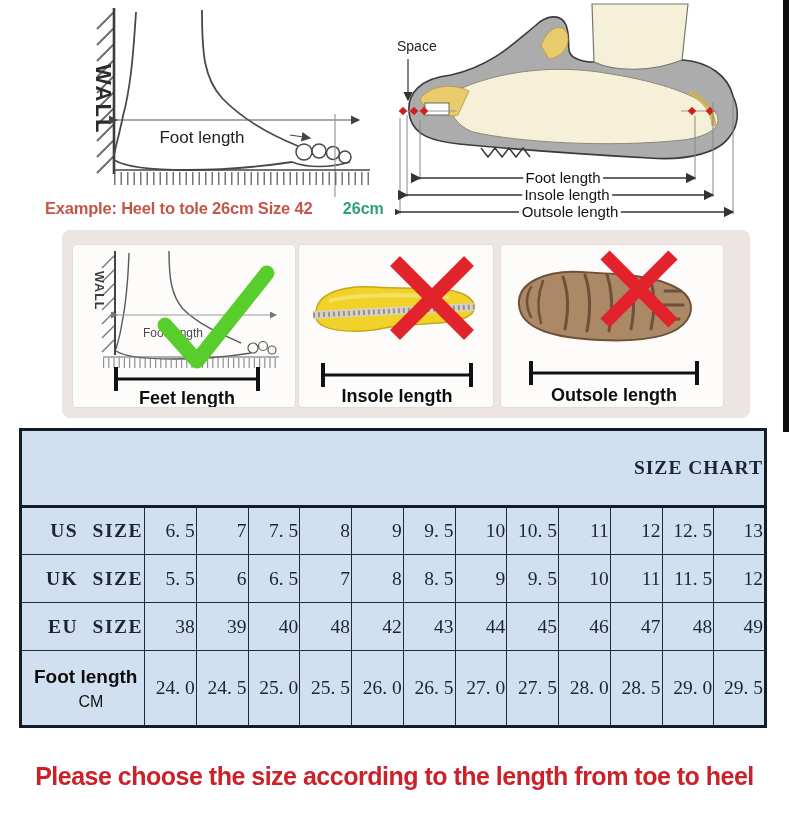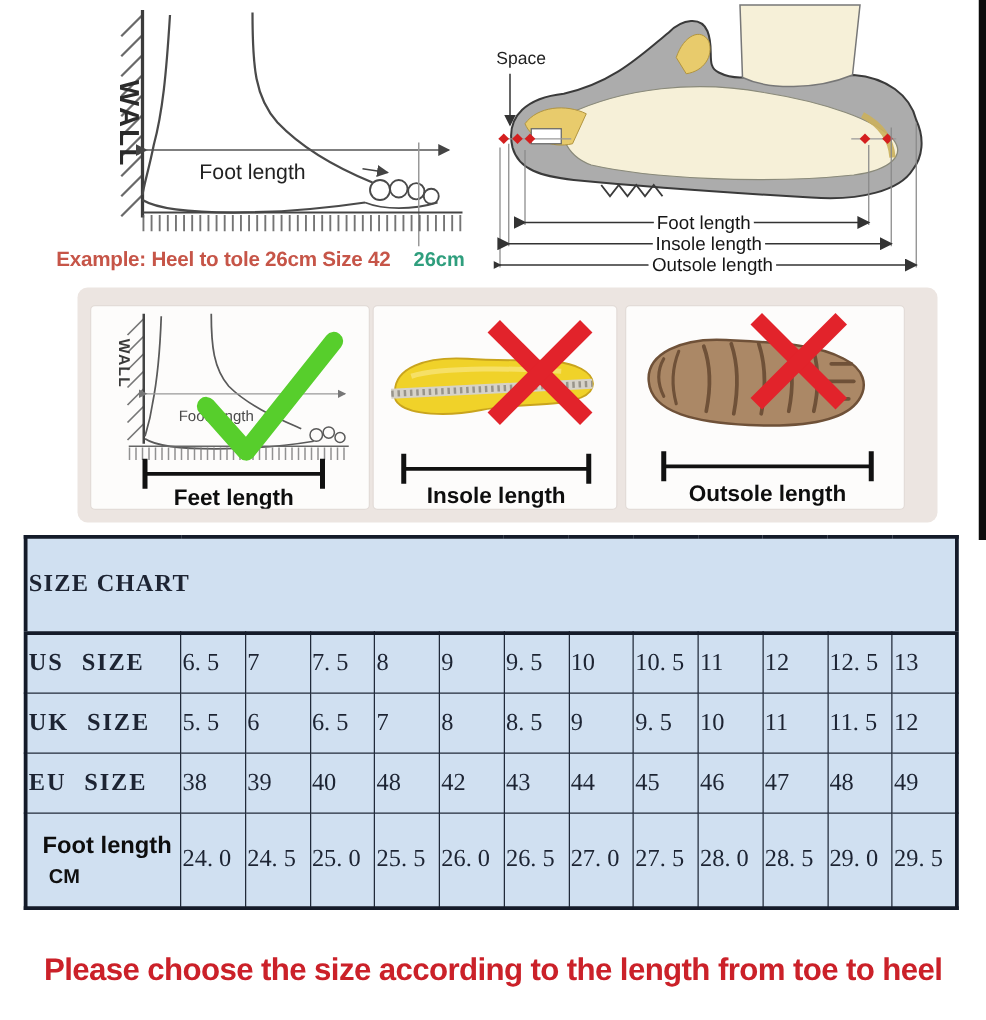--- a/index.html
+++ b/index.html
@@ -3,21 +3,21 @@
 <meta charset="utf-8">
 <style>
   html,body{margin:0;padding:0;background:#ffffff;}
   #stage{position:relative;width:789px;height:816px;background:#ffffff;overflow:hidden;
          font-family:"Liberation Sans",sans-serif;}
 
   
   .foot-diagram{position:absolute;left:52px;top:2px;}
   .example-line{position:absolute;left:45px;top:199px;width:700px;white-space:nowrap;}
   .example-text{color:#c65548;font-weight:bold;font-size:16.5px;letter-spacing:-0.2px;text-align:center;}
-  .example-mark{color:#2f9e7d;font-weight:bold;font-size:16px;margin-left:14px;}
+  .example-mark{color:#2f9e7d;font-weight:bold;font-size:16px;margin-left:26px;}
 
   
   .shoe-diagram{position:absolute;left:395px;top:0px;}
   .dim-label{font-size:15px;fill:#151515;paint-order:stroke;stroke:#ffffff;stroke-width:7px;
              font-family:"Liberation Sans",sans-serif;}
   .small-label{font-size:14px;fill:#222;font-family:"Liberation Sans",sans-serif;}
 
   
   .right-strip{position:absolute;left:783px;top:0;width:6px;height:432px;background:#0d0d0d;}
 
@@ -29,31 +29,31 @@
   .panel-1{left:10px;width:222px;}
   .panel-2{left:236px;width:194px;}
   .panel-3{left:438px;width:222px;}
   .panel-label{font-weight:bold;fill:#0e0e0e;font-size:18px;font-family:"Liberation Sans",sans-serif;}
   .mini-label{font-size:12px;fill:#4a4a4a;font-family:"Liberation Sans",sans-serif;}
 
   
   .tbl{position:absolute;left:19px;top:428px;width:748px;border-collapse:collapse;
        table-layout:fixed;background:#d0e0f1;border:3px solid #141b29;
        font-family:"Liberation Serif",serif;}
-  .tbl td{border:1.6px solid #202a3a;text-align:left;vertical-align:middle;
+  .tbl td{border:1.6px solid #202a3a;text-align:right;vertical-align:middle;
           color:#1d2433;font-size:19.5px;}
   .title-cell{height:72px;font-size:35px;font-weight:bold;letter-spacing:1px;color:#131b2a;
               border-bottom:3px solid #141b29 !important;}
   .rlabel{color:#e13a4c;font-weight:bold;font-size:20px;letter-spacing:1.5px;word-spacing:8px;}
   tr.r{height:48px;}
   tr.rl{height:76px;}
   .fl-cell{text-align:left !important;padding-left:12px;}
   .fl-label{font-family:"Liberation Sans",sans-serif;font-weight:bold;font-size:19px;color:#0d0d0d;display:block;}
-  .fl-cm{font-family:"Liberation Sans",sans-serif;font-weight:bold;font-size:16px;color:#111;
-         display:block;margin-top:5px;padding-left:5px;}
+  .fl-cm{font-family:"Liberation Sans",sans-serif;font-weight:normal;font-size:16px;color:#111;
+         display:block;margin-top:5px;padding-left:5px;text-align:center;}
 
   
   .bottom-note{position:absolute;left:0;top:762px;width:789px;text-align:center;
                color:#cb2129;font-weight:bold;font-size:25px;letter-spacing:-0.5px;}
 </style>
 </head>
 <body>
 
 <div id="stage">
 

